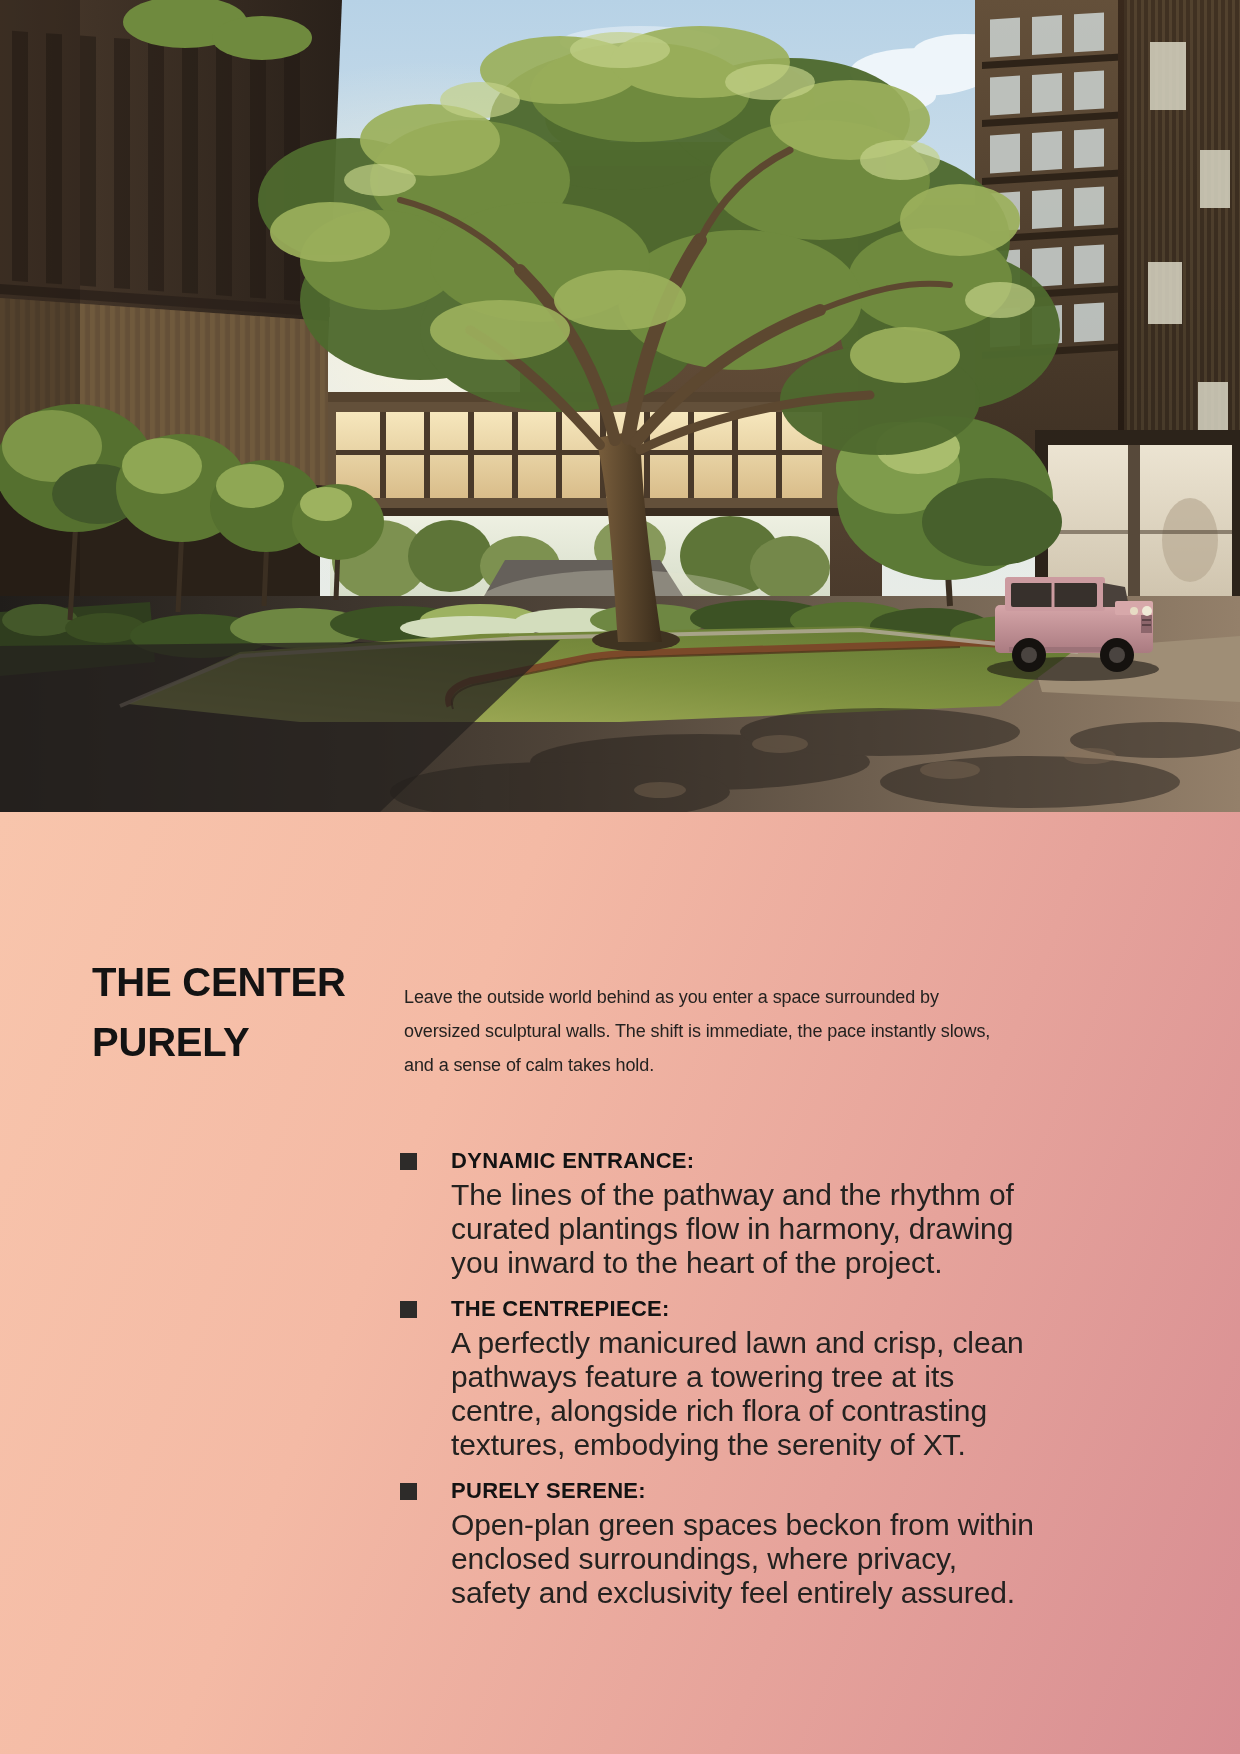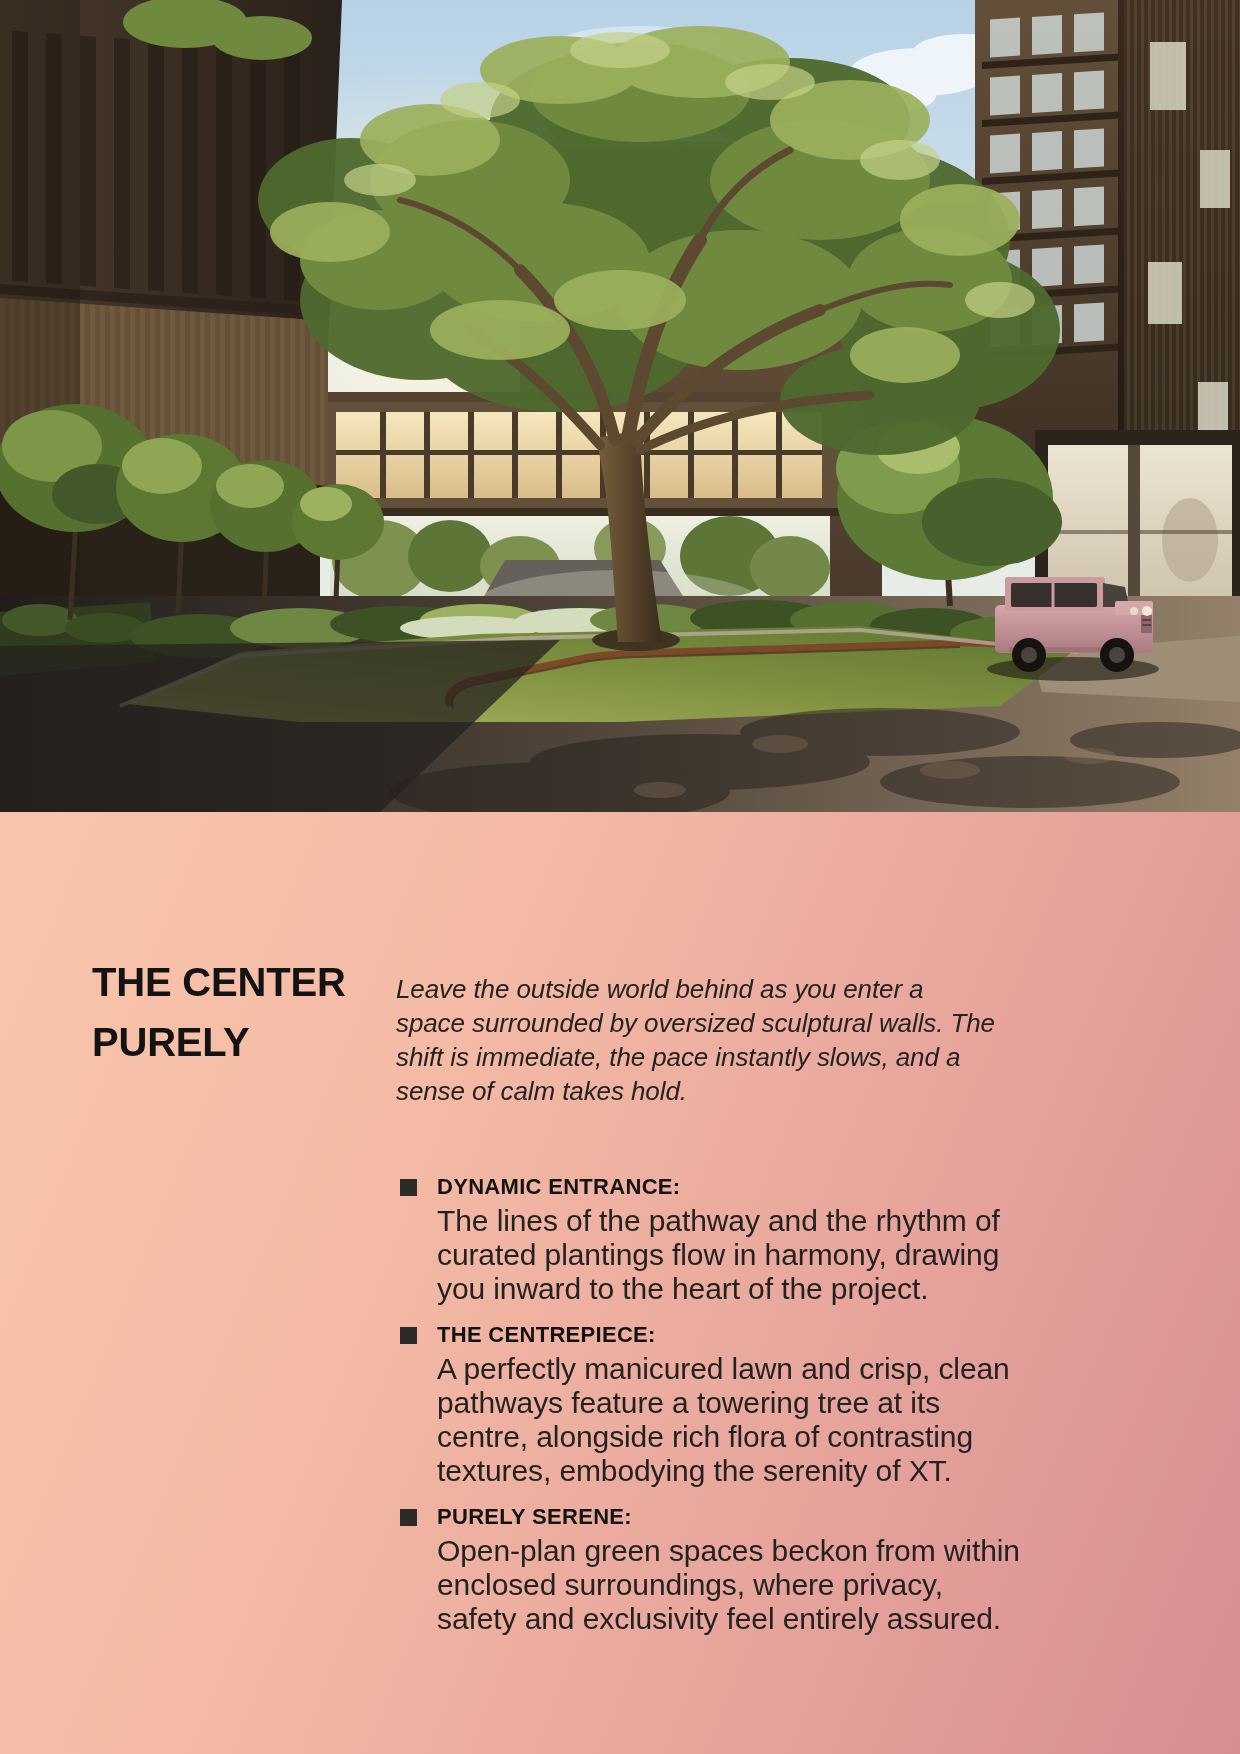--- a/index.html
+++ b/index.html
@@ -5,23 +5,23 @@
   html,body{margin:0;padding:0;background:#ffffff;}
   .page{position:relative;width:1240px;height:1754px;overflow:hidden;
         font-family:"Liberation Sans",sans-serif;-webkit-font-smoothing:antialiased;}
   .hero{position:absolute;top:0;left:0;width:1240px;height:812px;overflow:hidden;}
   .hero svg{display:block;}
   .content{position:absolute;top:812px;left:0;width:1240px;height:942px;
            background:linear-gradient(112deg,#f8c5ac 0%,#f4baa5 34%,#e6a39b 68%,#d78d92 100%);}
   .heading{position:absolute;left:92px;top:140px;margin:0;
            font-size:40px;line-height:60px;font-weight:700;color:#131313;letter-spacing:-0.2px;}
   .col{position:absolute;left:396px;top:160px;width:640px;}
-  .intro{margin:0;font-size:26px;line-height:34px;color:#242220;width:600px;letter-spacing:-0.1px;font-style:italic;}
+  .intro{margin:8px;font-size:18px;line-height:34px;color:#242220;width:600px;letter-spacing:-0.1px;}
   .bullets{list-style:none;margin:62px 0 0 0;padding:0;}
-  .bullet{display:flex;align-items:flex-start;}
+  .bullet{display:flex;align-items:flex-start;justify-content:space-between;}
   .bullet + .bullet{margin-top:12px;}
   .marker{flex:0 0 auto;width:17px;height:17px;background:#2d2b29;margin:9px 20px 0 4px;}
   .btitle{font-size:22px;font-weight:700;line-height:34px;color:#131313;letter-spacing:0.3px;}
   .bbody{font-size:30px;line-height:34px;color:#242220;width:585px;letter-spacing:-0.1px;}
 </style>
 </head>
 <body>
 
 <div class="page">
 

